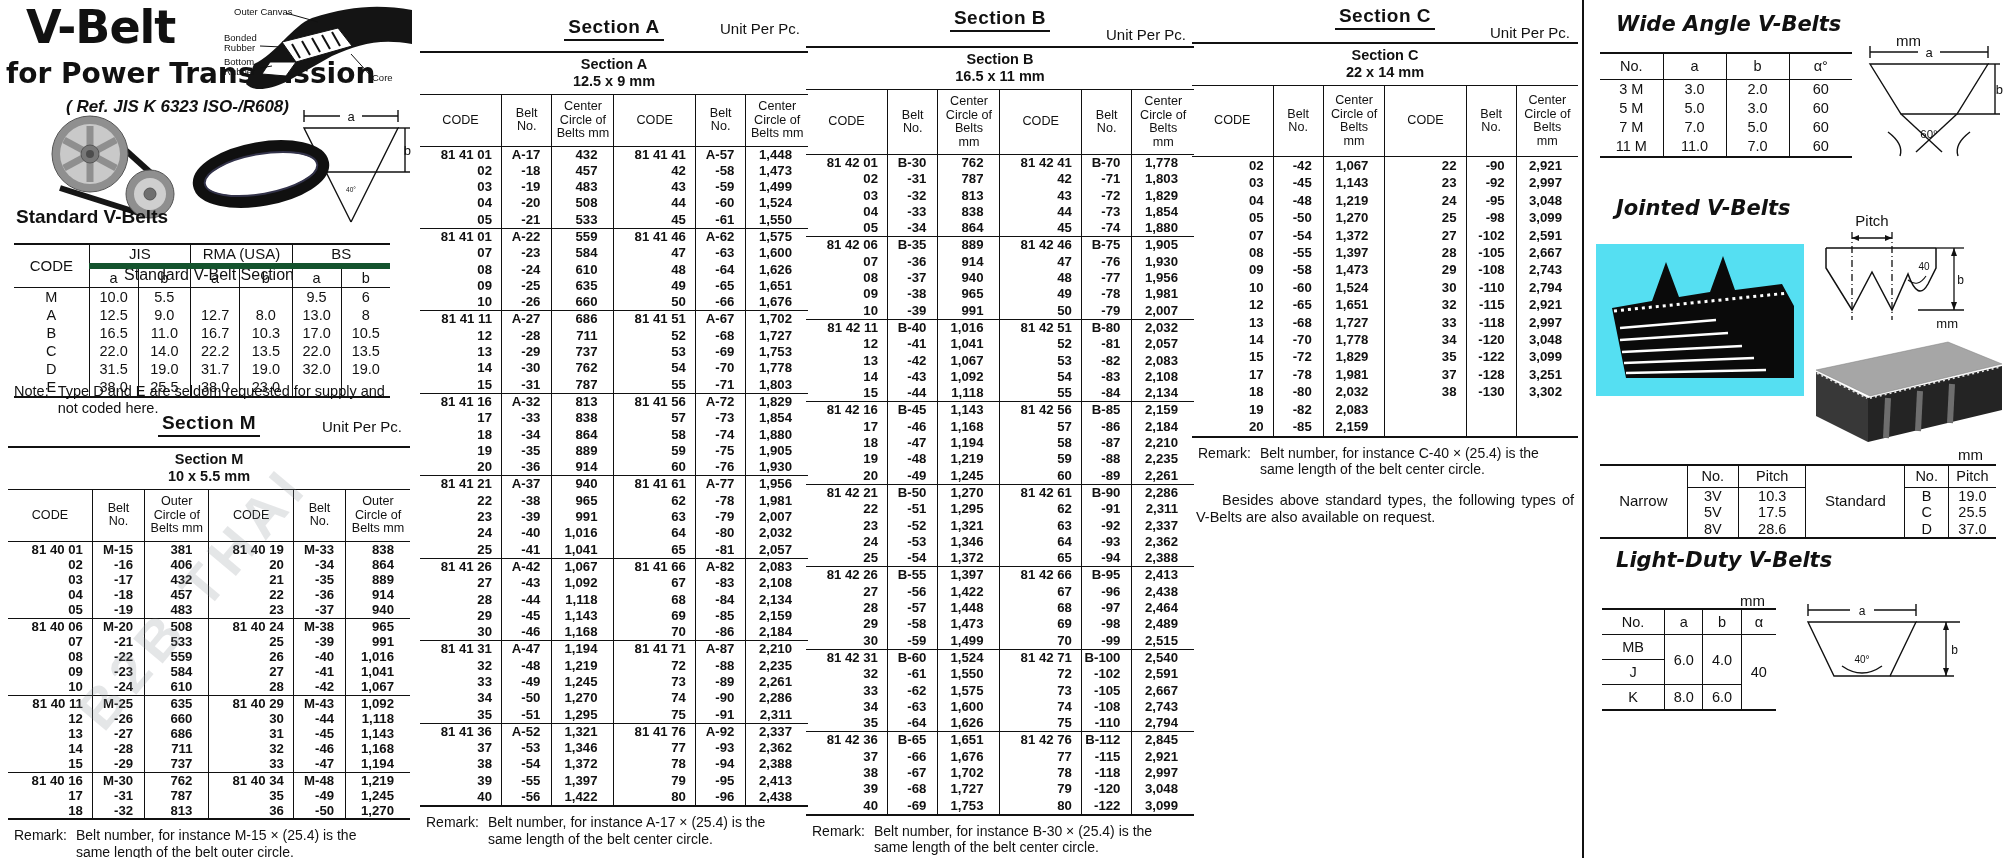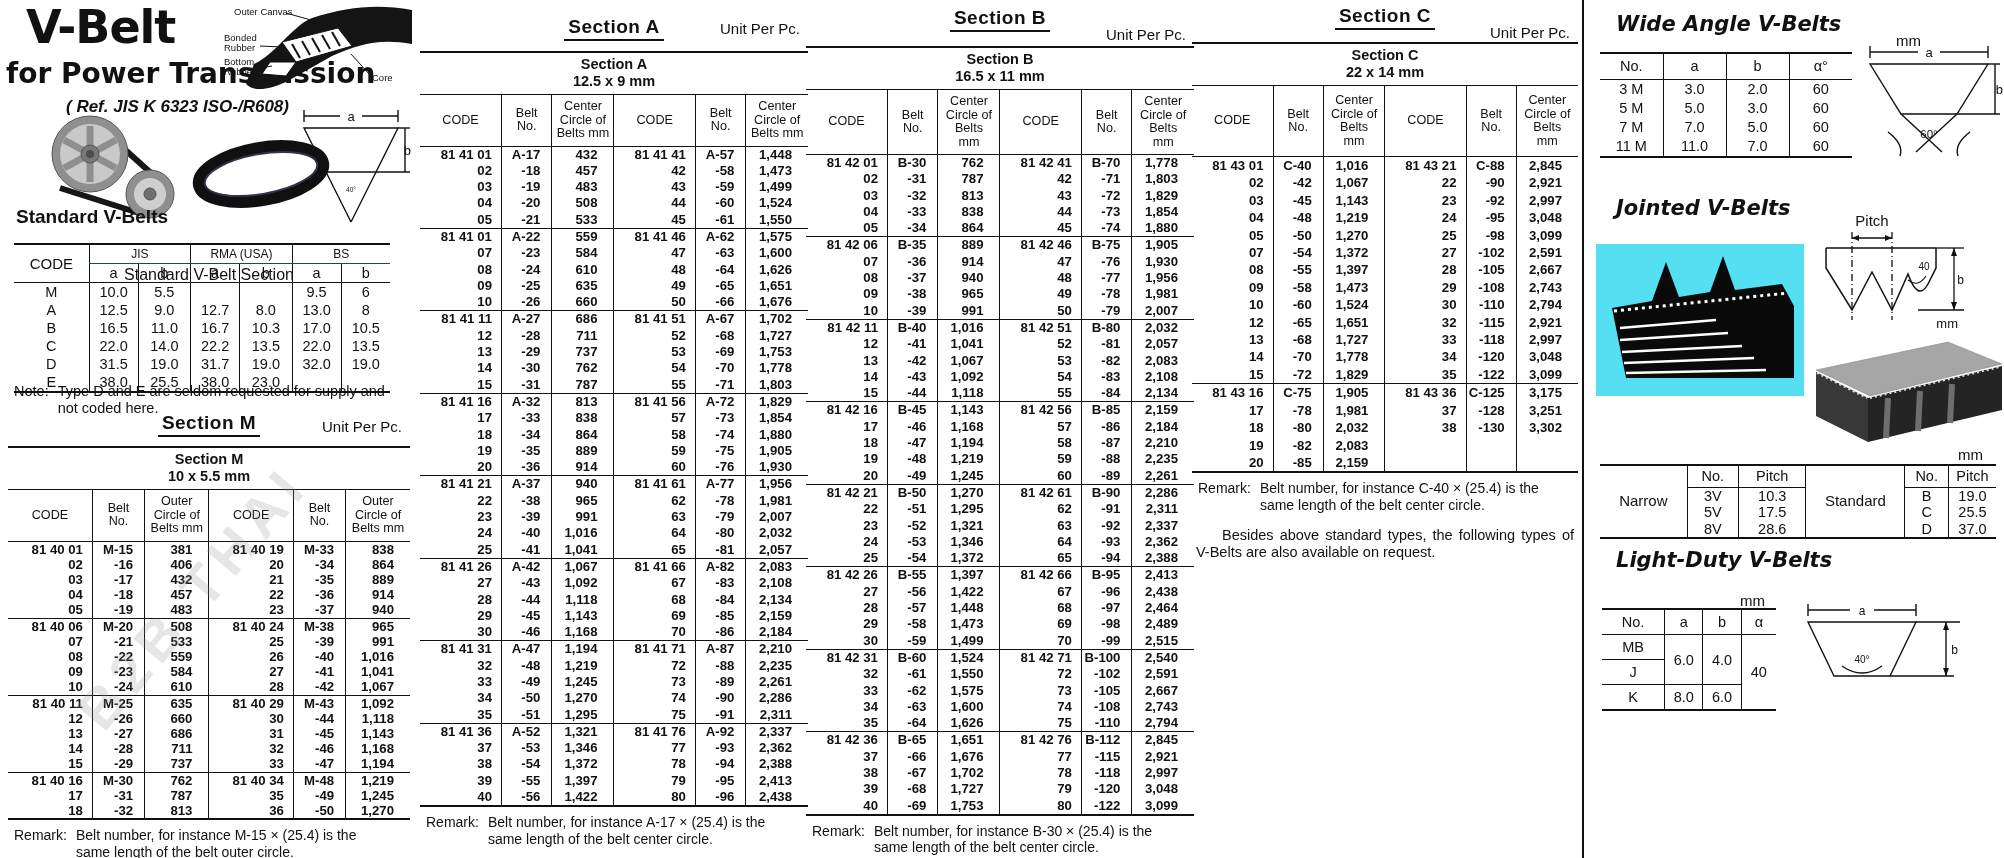--- a/index.html
+++ b/index.html
@@ -23,21 +23,21 @@
   .ref{position:absolute;top:97px;left:66px;font-size:17px;font-style:italic;font-weight:bold;text-align:right;}
   .cross-svg{position:absolute;top:2px;left:220px;}
   .pulley-svg{position:absolute;top:112px;left:46px;}
   .loop-svg{position:absolute;top:130px;left:186px;}
   .vp-svg{position:absolute;top:106px;left:294px;}
   .std-heading{position:absolute;top:206px;left:16px;font-size:19px;font-weight:bold;}
   .std-title{position:absolute;top:224px;left:0;width:418px;text-align:center;font-size:16px;margin-top:42px;}
   .std-table{position:absolute;top:243px;left:14px;width:376px;border-collapse:collapse;
              border-top:2px solid #111;border-bottom:2px solid #111;font-size:14.5px;}
   .std-table td{padding:1px 2px;text-align:center;line-height:16px;}
-  .std-table .grp{border-bottom:1px solid #14532d;font-size:12px;}
+  .std-table .grp{border-bottom:6px solid #14532d;font-size:15px;}
   .std-table .subh{border-bottom:1.5px solid #111;}
   .std-table .codeh{border-bottom:1.5px solid #111;font-size:15px;}
   .vb{border-left:1px solid #111;}
   .note{position:absolute;top:383px;left:14px;width:396px;font-size:14.5px;line-height:16.5px;
         display:flex;gap:9px;}
   .note .lbl{white-space:nowrap;}
   .note .txt{white-space:pre-line;}
   .m-block{position:absolute;top:412px;left:8px;width:402px;}
 
   
@@ -1231,28 +1231,20 @@
 mm</td>
             <td class="vb">CODE</td>
             <td class="vb">Belt
 No.</td>
             <td class="vb">Center
 Circle of
 Belts
 mm</td>
           </tr>
           <tr>
-            <td class="cd">81 43 01</td>
-            <td class="bn vb">C-40</td>
-            <td class="cc vb">1,016</td>
-            <td class="cd vb">81 43 21</td>
-            <td class="bn vb">C-88</td>
-            <td class="cc vb">2,845</td>
-          </tr>
-          <tr>
             <td class="cd">02</td>
             <td class="bn vb">-42</td>
             <td class="cc vb">1,067</td>
             <td class="cd vb">22</td>
             <td class="bn vb">-90</td>
             <td class="cc vb">2,921</td>
           </tr>
           <tr>
             <td class="cd">03</td>
             <td class="bn vb">-45</td>
@@ -1333,28 +1325,20 @@
             <td class="bn vb">-120</td>
             <td class="cc vb">3,048</td>
           </tr>
           <tr>
             <td class="cd">15</td>
             <td class="bn vb">-72</td>
             <td class="cc vb">1,829</td>
             <td class="cd vb">35</td>
             <td class="bn vb">-122</td>
             <td class="cc vb">3,099</td>
-          </tr>
-          <tr class="gs">
-            <td class="cd">81 43 16</td>
-            <td class="bn vb">C-75</td>
-            <td class="cc vb">1,905</td>
-            <td class="cd vb">81 43 36</td>
-            <td class="bn vb">C-125</td>
-            <td class="cc vb">3,175</td>
           </tr>
           <tr>
             <td class="cd">17</td>
             <td class="bn vb">-78</td>
             <td class="cc vb">1,981</td>
             <td class="cd vb">37</td>
             <td class="bn vb">-128</td>
             <td class="cc vb">3,251</td>
           </tr>
           <tr>

